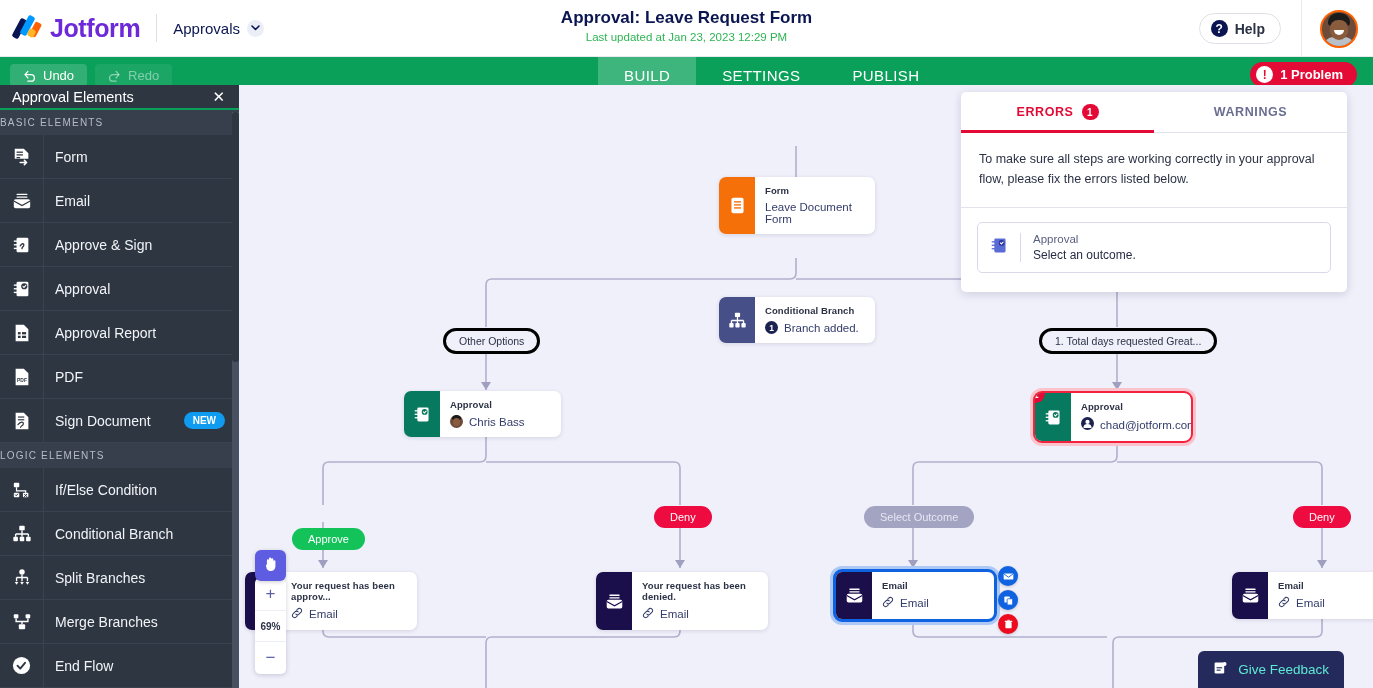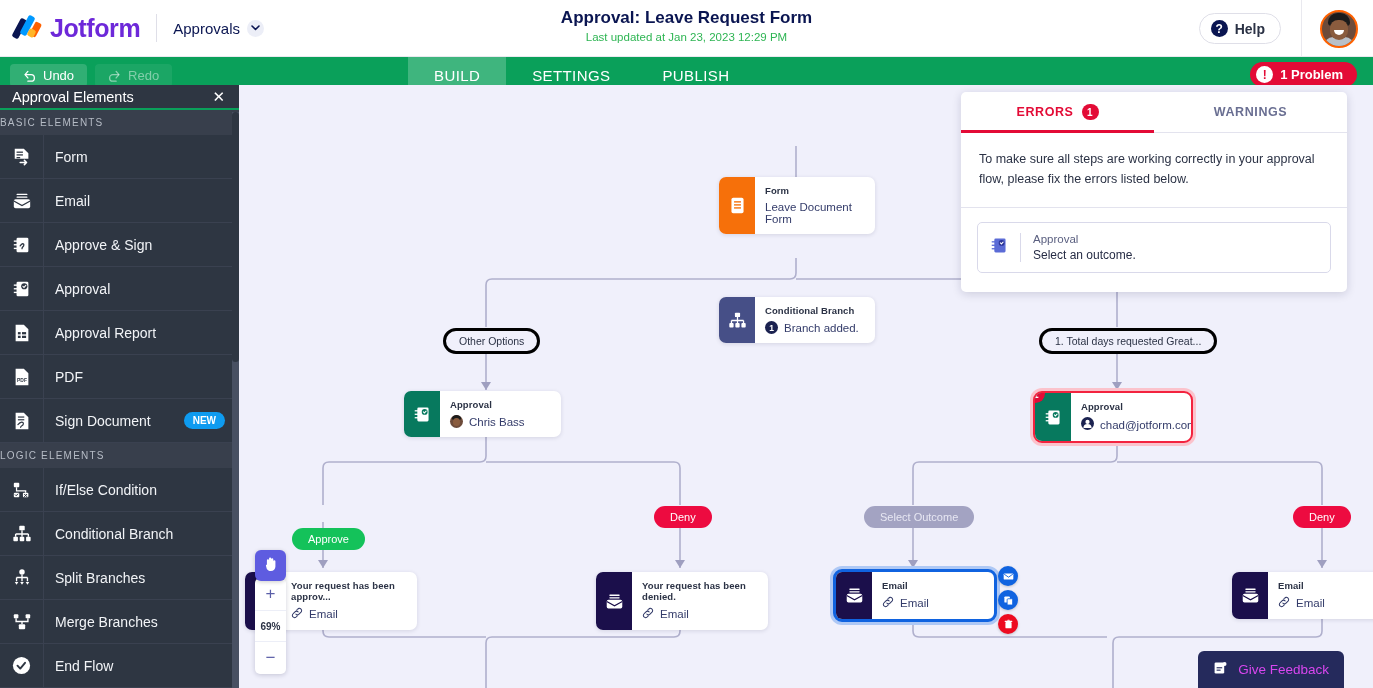--- a/index.html
+++ b/index.html
@@ -63,21 +63,21 @@
   .avatar .hair { position: absolute; left: 6px; top: 1px; width: 22px; height: 13px; background: #1b1b1b; border-radius: 11px 11px 4px 4px; }
   .avatar .face { position: absolute; left: 8px; top: 8px; width: 18px; height: 20px; background: #8a5c3e; border-radius: 9px 9px 10px 10px; }
   .avatar .smile { position: absolute; left: 12px; top: 18px; width: 10px; height: 5px; background: #fff; border-radius: 0 0 6px 6px; }
   .avatar .body { position: absolute; left: 2px; bottom: -2px; width: 30px; height: 11px; background: #b9c0c8; border-radius: 9px 9px 0 0; }
 
   
   .greenbar {
     position: absolute; top: 57px; left: 0; width: 1373px; height: 36px;
     background: #0aa05a; display: flex; align-items: center;
   }
-  .undo-redo { display: flex; gap: 8px; padding-left: 10px; width: 408px; }
+  .undo-redo { display: flex; gap: 8px; padding-left: 10px; width: 598px; }
   .ur-btn {
     display: flex; align-items: center; gap: 7px; padding: 4px 13px;
     border-radius: 4px; font-size: 13px; color: #fff; cursor: pointer;
     background: rgba(255,255,255,0.16);
   }
   .ur-btn.disabled { background: rgba(255,255,255,0.07); color: rgba(255,255,255,0.45); }
   .tabs { display: flex; height: 36px; }
   .tab {
     display: flex; align-items: center; justify-content: center;
     padding: 0 26px; font-size: 15px; color: #fff; letter-spacing: .4px; cursor: pointer;
@@ -224,21 +224,21 @@
     border-radius: 5px; box-shadow: 0 1px 5px rgba(20,20,60,.2); z-index: 29; overflow: hidden;
   }
   .zoom-ctl div {
     height: 32px; display: flex; align-items: center; justify-content: center;
     font-size: 17px; color: #5b5fa8; cursor: pointer;
   }
   .zoom-ctl .zv { font-size: 10px; font-weight: bold; color: #2b3245; border-top: 1px solid #eceef7; border-bottom: 1px solid #eceef7; cursor: default;}
 
   
   .feedback {
-    position: absolute; right: 29px; bottom: 0px; background: #252a5c; color: #d946ef;
+    position: absolute; right: 29px; bottom: 0px; background: #252a5c; color: #5eead4;
     border-radius: 6px 6px 0 0; padding: 9px 15px; font-size: 13.5px;
     display: flex; align-items: center; gap: 9px; cursor: pointer; z-index: 40;
   }
 </style>
 </head>
 <body>
 
 <div id="app">
 
   <div class="topbar">

